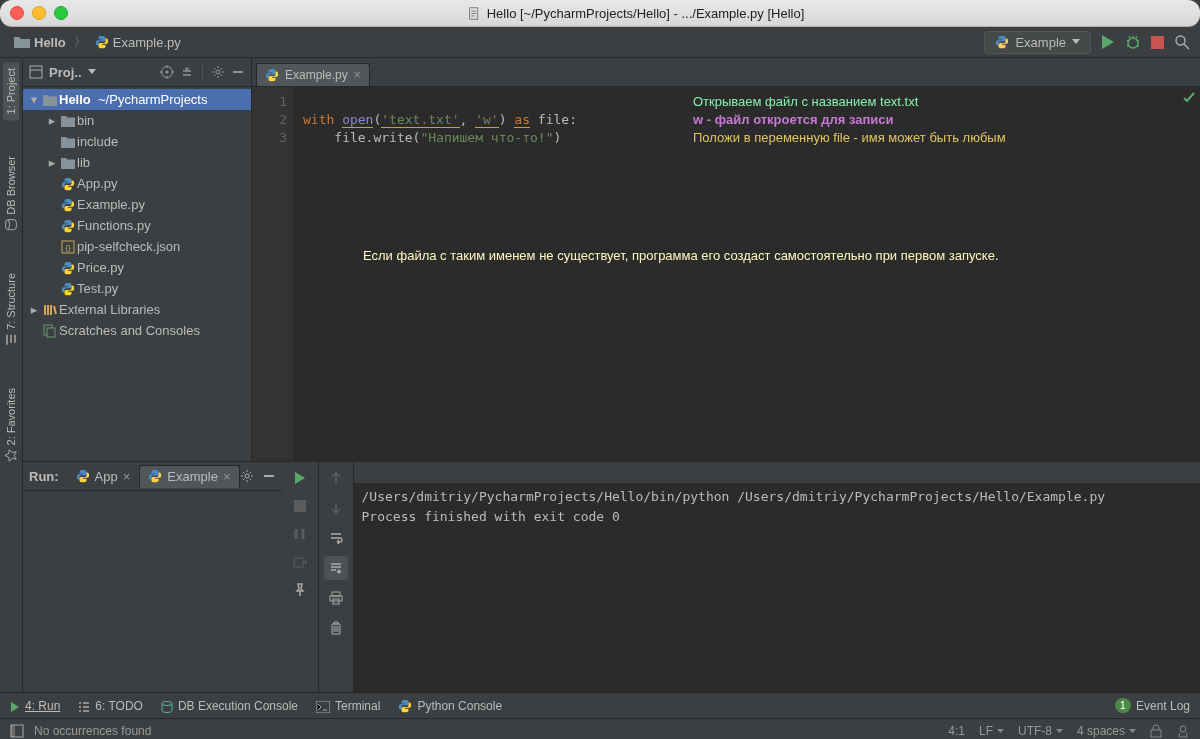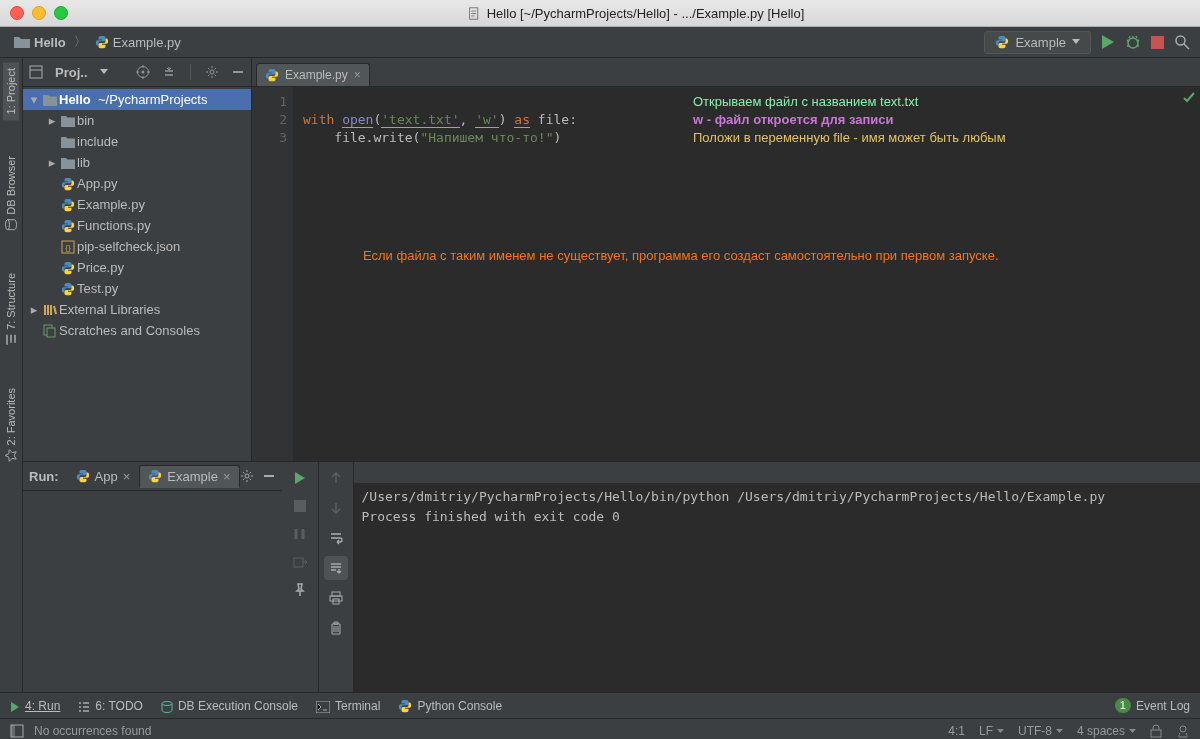--- a/index.html
+++ b/index.html
@@ -21,21 +21,21 @@
     --comment-cyan:#36d1c1;
     --run-green:#59a869;
     --bug:#f0a732;
     --stop:#c75450;
   }
   html,body{margin:0;padding:0;height:100%;width:100%;font-family:"Helvetica Neue",Arial,sans-serif;font-size:13px;color:var(--text);background:var(--bg);overflow:hidden;}
   .mono{font-family:Menlo,Consolas,monospace;}
   svg{display:block;}
 
   
-  .titlebar{height:26px;background:linear-gradient(#e8e8e8,#d7d7d7);border-bottom:1px solid #b0b0b0;display:flex;align-items:center;padding:0 10px;color:#222;font-size:13px;}
+  .titlebar{height:26px;background:linear-gradient(#e8e8e8,#d7d7d7);border-bottom:1px solid #b0b0b0;display:flex;align-items:center;padding:0 10px;color:#222;font-size:13px;border-radius:12px;}
   .traffic{display:flex;gap:8px;margin-right:14px;}
   .dot{width:12px;height:12px;border-radius:50%;}
   .dot.red{background:#ff5f57;border:1px solid #e1483f;}
   .dot.yellow{background:#febc2e;border:1px solid #dfa023;}
   .dot.green{background:#28c840;border:1px solid #1eab31;}
   .title-center{flex:1;text-align:center;display:flex;justify-content:center;align-items:center;gap:6px;}
 
   
   .navbar{height:30px;background:var(--bg);display:flex;align-items:center;padding:0 10px;border-bottom:1px solid var(--border-dark);}
   .breadcrumbs{display:flex;align-items:center;gap:4px;}
@@ -50,21 +50,21 @@
   .left-gutter{width:22px;background:var(--bg);border-right:1px solid var(--border-dark);display:flex;flex-direction:column;align-items:center;padding-top:4px;gap:30px;}
   .gutter-label{writing-mode:vertical-rl;transform:rotate(180deg);font-size:11px;color:var(--text);display:flex;align-items:center;gap:4px;padding:6px 2px;cursor:pointer;}
   .gutter-label.active{background:#4e5254;}
   .gutter-icon{transform:rotate(90deg);}
 
   .center{flex:1;display:flex;flex-direction:column;min-width:0;}
 
   
   .upper{display:flex;flex:1;min-height:0;border-bottom:1px solid var(--border-dark);}
   .project-panel{width:228px;background:var(--bg);display:flex;flex-direction:column;border-right:1px solid var(--border-dark);}
-  .proj-header{height:28px;display:flex;align-items:center;padding:0 6px;gap:12px;border-bottom:1px solid var(--border-dark);}
+  .proj-header{height:28px;display:flex;align-items:center;padding:0 6px;gap:6px;border-bottom:1px solid var(--border-dark);}
   .proj-header .title{font-weight:bold;}
   .proj-header .spacer{flex:1;}
   .proj-header .hicon{cursor:pointer;opacity:.8;}
   .tree{flex:1;overflow:auto;padding:2px 0;font-size:13px;}
   .tree-row{display:flex;align-items:center;height:21px;cursor:pointer;white-space:nowrap;}
   .tree-row.selected{background:#4b6eaf;color:#fff;}
   .tw{display:inline-flex;width:14px;justify-content:center;color:#aaa;}
   .ti{display:inline-flex;width:18px;justify-content:center;}
 
   
@@ -397,21 +397,21 @@
             <div>2</div>
             <div>3</div>
           </div>
           <div class="code">
 <span class="kw">with</span> <span class="bi underline-y">open</span><span>(</span><span class="str underline-y">'text.txt'</span><span>, </span><span class="str underline-y">'w'</span><span>) </span><span class="kw underline-y">as</span><span> file:</span>
 <span>    file.write(</span><span class="str">"Напишем что-то!"</span><span>)</span>
 
             <div class="ann" style="left:400px;top:6px;color:#86efac;">Открываем файл с названием text.txt</div>
             <div class="ann" style="left:400px;top:24px;color:#c778d4;font-weight:bold;">w - файл откроется для записи</div>
             <div class="ann" style="left:400px;top:42px;color:#e0c462;">Положи в переменную file - имя может быть любым</div>
-            <div class="ann" style="left:70px;top:160px;color:#f97316;">Если файла с таким именем не существует, программа его создаст самостоятельно при первом запуске.</div>
+            <div class="ann" style="left:70px;top:160px;color:#fef9c3;">Если файла с таким именем не существует, программа его создаст самостоятельно при первом запуске.</div>
           </div>
           <span class="check">
             <svg width="14" height="14" viewBox="0 0 14 14">
                 <path d="M2 7l3 3 7-8" fill="none" stroke="#59a869" stroke-width="2"></path>
               </svg>
           </span>
         </div>
       </div>
     </div>
 

